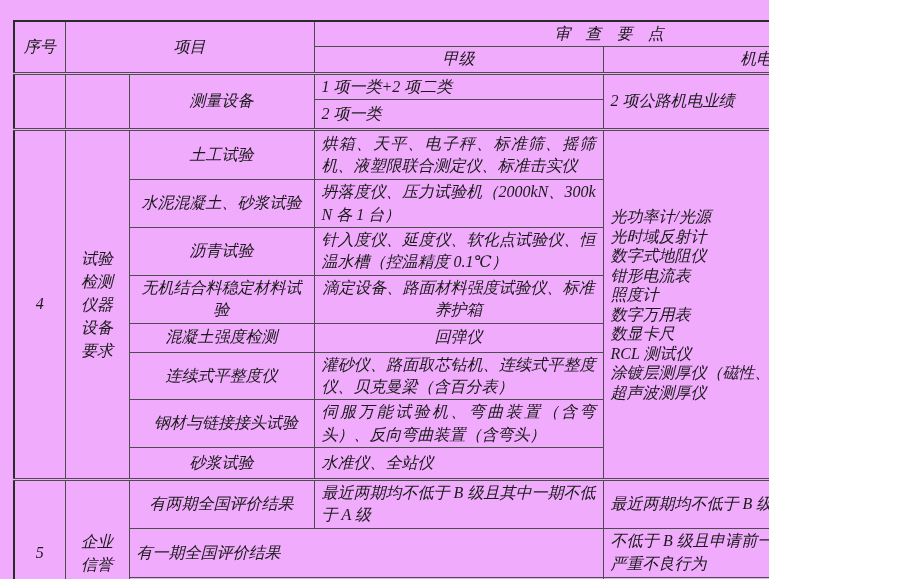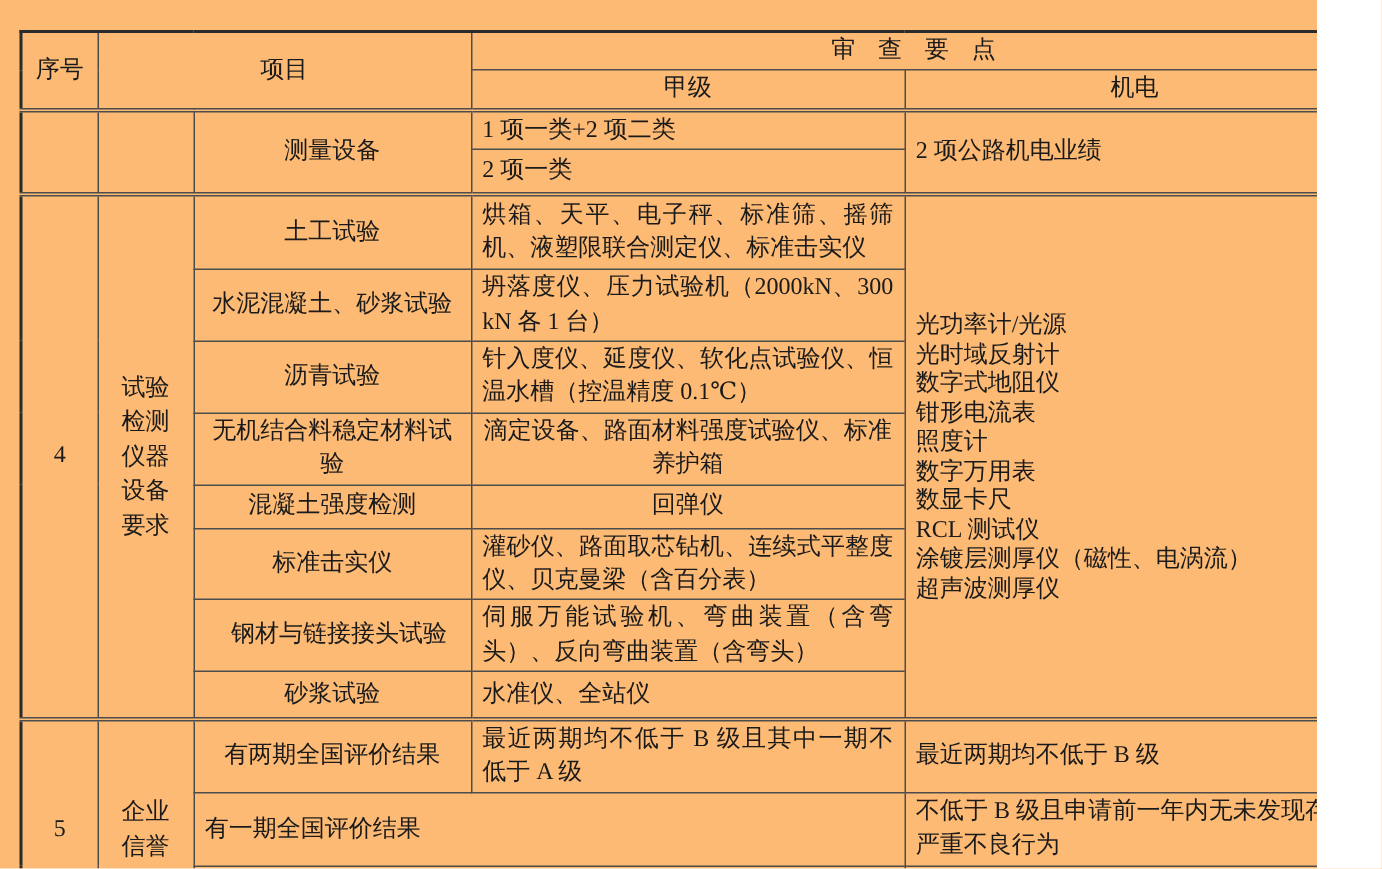--- a/index.html
+++ b/index.html
@@ -4,24 +4,25 @@
 <style>
   html, body {
     margin: 0;
     padding: 0;
     background: #ffffff;
     font-family: "Liberation Serif", "DejaVu Serif", serif;
     color: #1a1a1a;
   }
   .page {
     position: relative;
-    width: 878px;
+    width: 769px;
     height: 579px;
-    background: #fdba74;
+    background: #f0abfc;
     overflow: hidden;
+    font-style: italic;
   }
   table.review {
     position: absolute;
     left: 13px;
     top: 20px;
     width: 896px;
     border-collapse: collapse;
     table-layout: fixed;
     font-size: 16px;
     line-height: 1.4;
@@ -116,21 +117,21 @@
     </tr>
     <tr>
       <td class="c" style="height:42px;">无机结合料稳定材料试验</td>
       <td class="c">滴定设备、路面材料强度试验仪、标准养护箱</td>
     </tr>
     <tr>
       <td class="c" style="height:26px;">混凝土强度检测</td>
       <td class="c">回弹仪</td>
     </tr>
     <tr>
-      <td class="c" style="height:44px;">标准击实仪</td>
+      <td class="c" style="height:44px;">连续式平整度仪</td>
       <td class="j">灌砂仪、路面取芯钻机、连续式平整度仪、贝克曼梁（含百分表）</td>
     </tr>
     <tr>
       <td class="c" style="height:43px;padding-left:16px;">钢材与链接接头试验</td>
       <td class="j">伺服万能试验机、弯曲装置（含弯头）、反向弯曲装置（含弯头）</td>
     </tr>
     <tr>
       <td class="c" style="height:28px;">砂浆试验</td>
       <td class="j">水准仪、全站仪</td>
     </tr>

